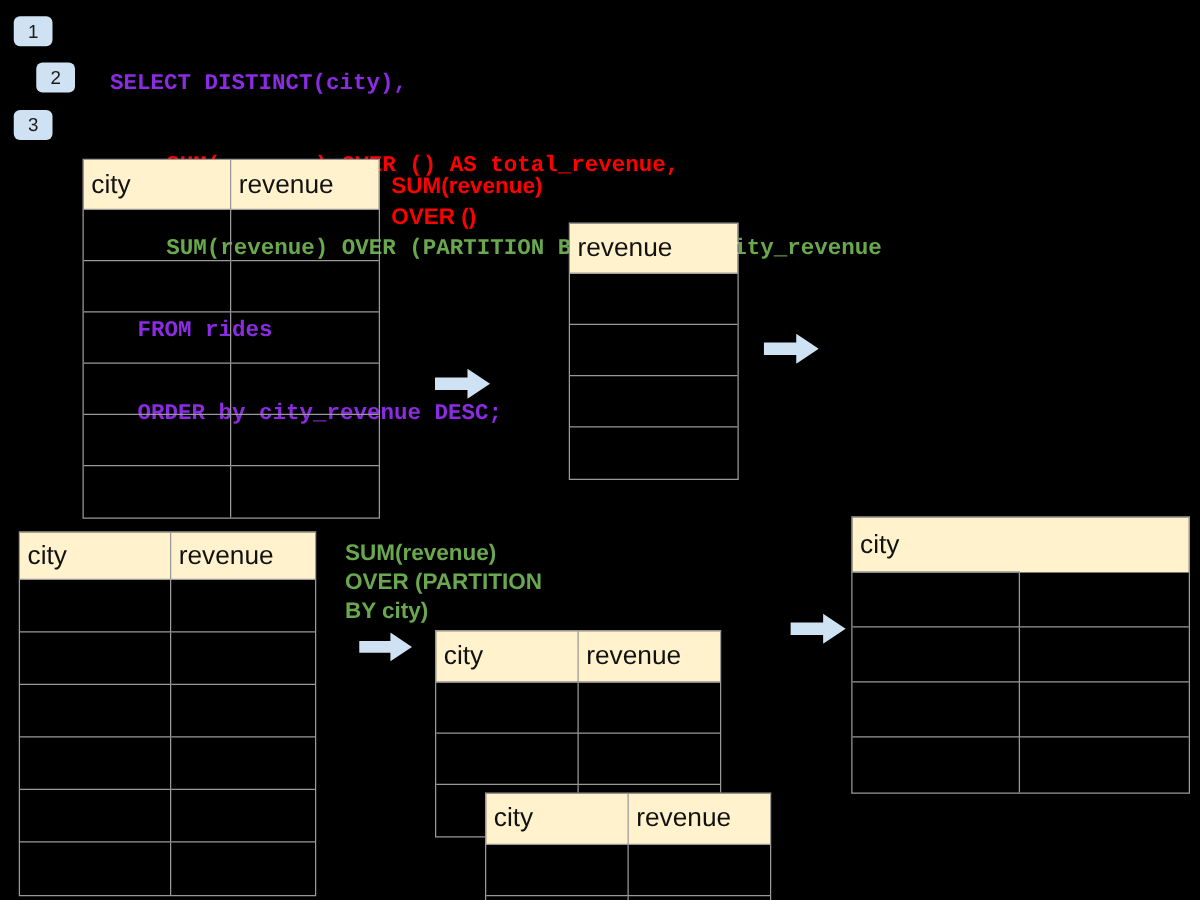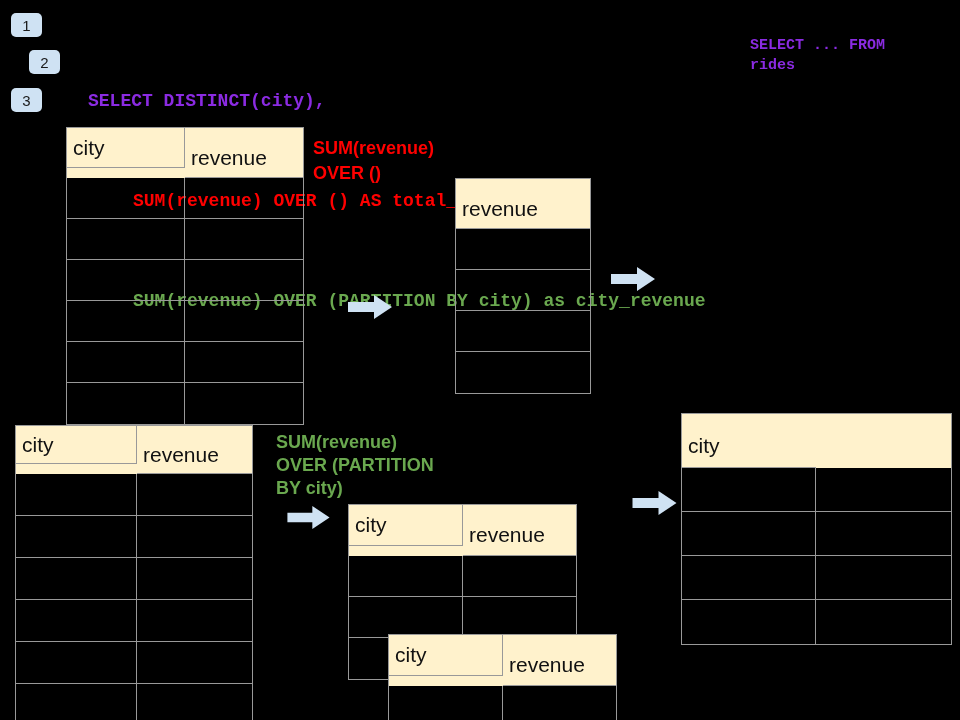--- a/index.html
+++ b/index.html
@@ -6,21 +6,21 @@
   #stage{
     position:relative;width:960px;height:720px;background:#000;
     overflow:hidden;font-family:"Liberation Sans",sans-serif;
   }
   
   .codeblock{
     position:absolute;left:88px;top:12px;
     font-family:"Liberation Mono","DejaVu Sans Mono",monospace;
     font-weight:bold;font-size:18px;line-height:22px;white-space:pre;
   }
-  .codeline{height:22px;margin-top:34px;}
+  .codeline{height:22px;}
   .ind1{padding-left:45px;}
   .ind2{padding-left:22px;}
   .c-purple{color:#8b2be2;}
   .c-red{color:#ff0000;}
   .c-green{color:#6aa84f;}
   .sidenote{
     position:absolute;left:750px;top:36px;
     font-family:"Liberation Mono","DejaVu Sans Mono",monospace;
     font-weight:bold;font-size:15px;line-height:20px;color:#8b2be2;
     white-space:pre-line;
@@ -42,21 +42,21 @@
   .b2{left:29px;top:50px;}
   .b3{left:11px;top:88px;}
   
   .tbl{position:absolute;border:1px solid #999;box-sizing:border-box;background:transparent;}
   .hrow{display:flex;background:#fff2cc;}
   .hcell{
     box-sizing:border-box;border-right:1px solid #999;border-bottom:1px solid #999;
     display:flex;align-items:center;padding-left:6px;
     font-size:21px;color:#111;overflow:hidden;
   }
-  .hcell:last-child{border-right:none;margin-top:10px;}
+  .hcell:last-child{border-right:none;}
   .row{display:flex;}
   .cell{box-sizing:border-box;border-right:1px solid #999;border-bottom:1px solid #999;}
   .cell:last-child{border-right:none;}
   .row:last-child .cell{border-bottom:none;}
   
   .t-src-top{left:66px;top:127px;width:238px;}
   .t-src-top .hcell{height:40px;width:118px;}
   .t-src-top .cell{height:41px;width:118px;}
   .t-total{left:455px;top:178px;width:136px;}
   .t-total .hcell{height:40px;width:134px;}
@@ -95,24 +95,24 @@
 <div id="stage">
 
   <div class="badge b1">1</div>
   <div class="badge b2">2</div>
   <div class="badge b3">3</div>
 
   <div class="codeblock">
     <div class="codeline c-purple">SELECT DISTINCT(city),</div>
     <div class="codeline c-red ind1">SUM(revenue) OVER () AS total_revenue,</div>
     <div class="codeline c-green ind1">SUM(revenue) OVER (PARTITION BY city) as city_revenue</div>
-  </div>
-
-  <div class="sidenote">SELECT ... FROM
-rides</div>
+    <div class="codeline c-purple ind2">FROM rides</div>
+    <div class="codeline c-purple ind2">ORDER by city_revenue DESC;</div>
+  </div>
+
 
   <div class="annotation ann-total">SUM(revenue)
 OVER ()</div>
   <div class="annotation ann-part">SUM(revenue)
 OVER (PARTITION
 BY city)</div>
 
   <div class="tbl t-src-top">
     <div class="hrow">
       <div class="hcell">city</div>

